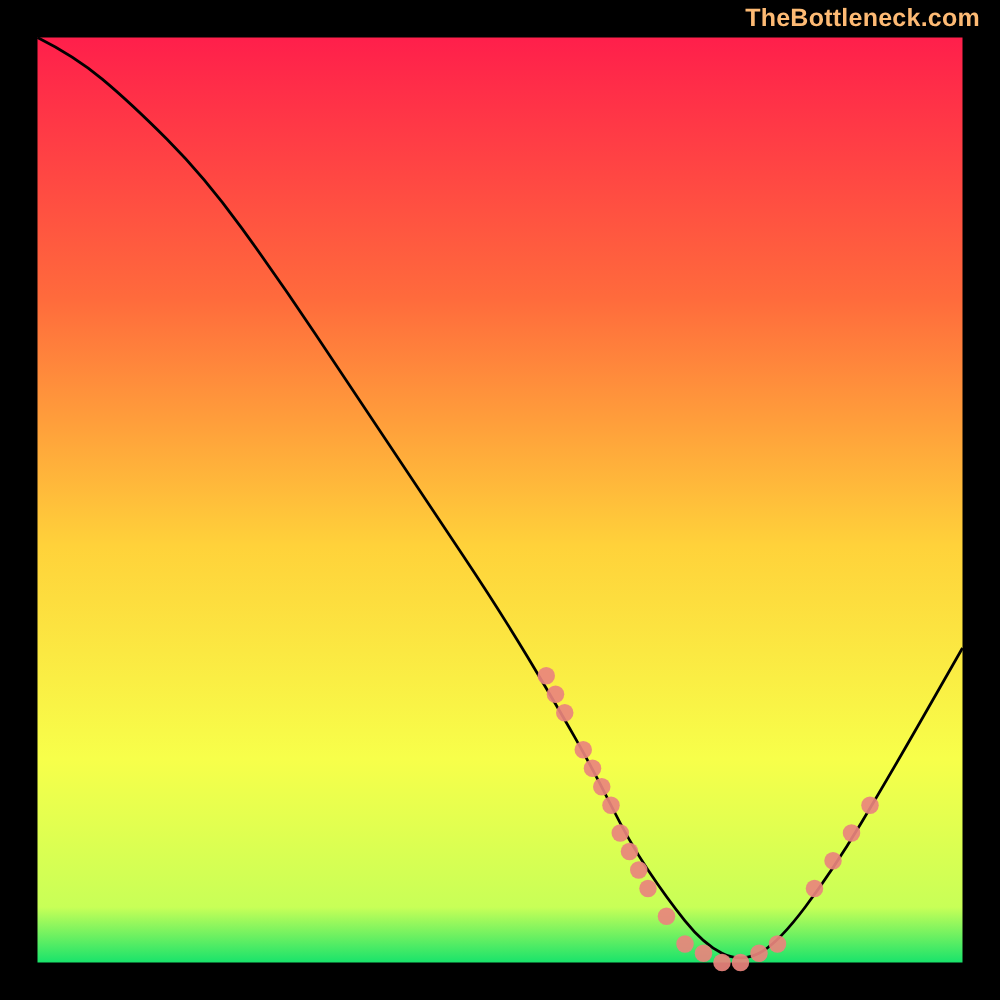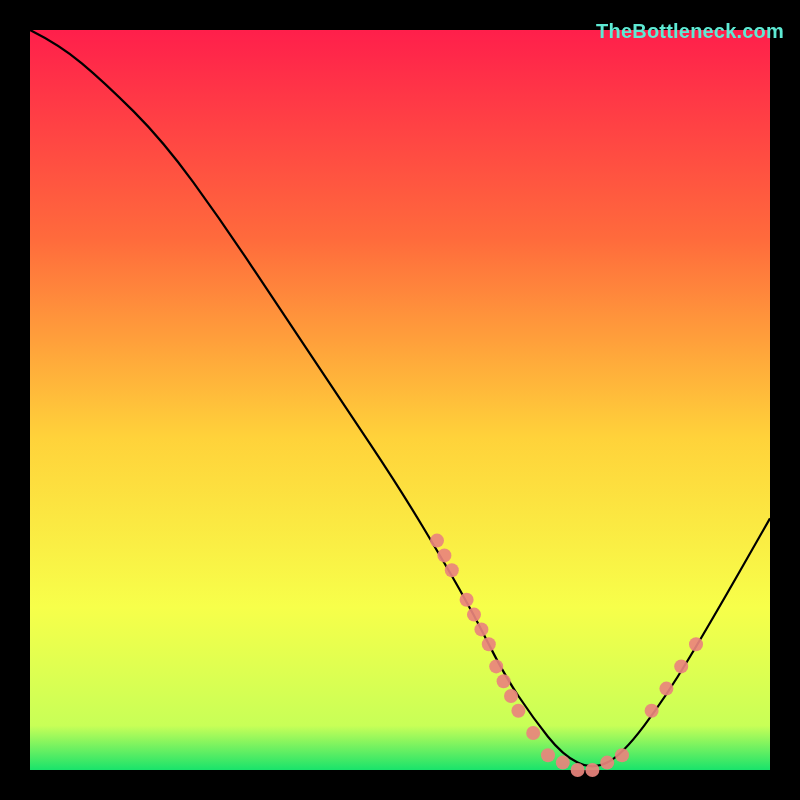--- a/index.html
+++ b/index.html
@@ -12,23 +12,23 @@
     font-family: Arial, Helvetica, sans-serif;
   }
   .stage {
     position: relative;
     width: 800px;
     height: 800px;
     background: #000;
   }
   .watermark {
     position: absolute;
-    top: 20px;
+    top: 4px;
     right: 16px;
-    color: #5eead4;
+    color: #fdba74;
     font-size: 20px;
     font-weight: 600;
     letter-spacing: 0.2px;
     z-index: 5;
     user-select: none;
   }
   svg {
     position: absolute;
     left: 0;
     top: 0;

